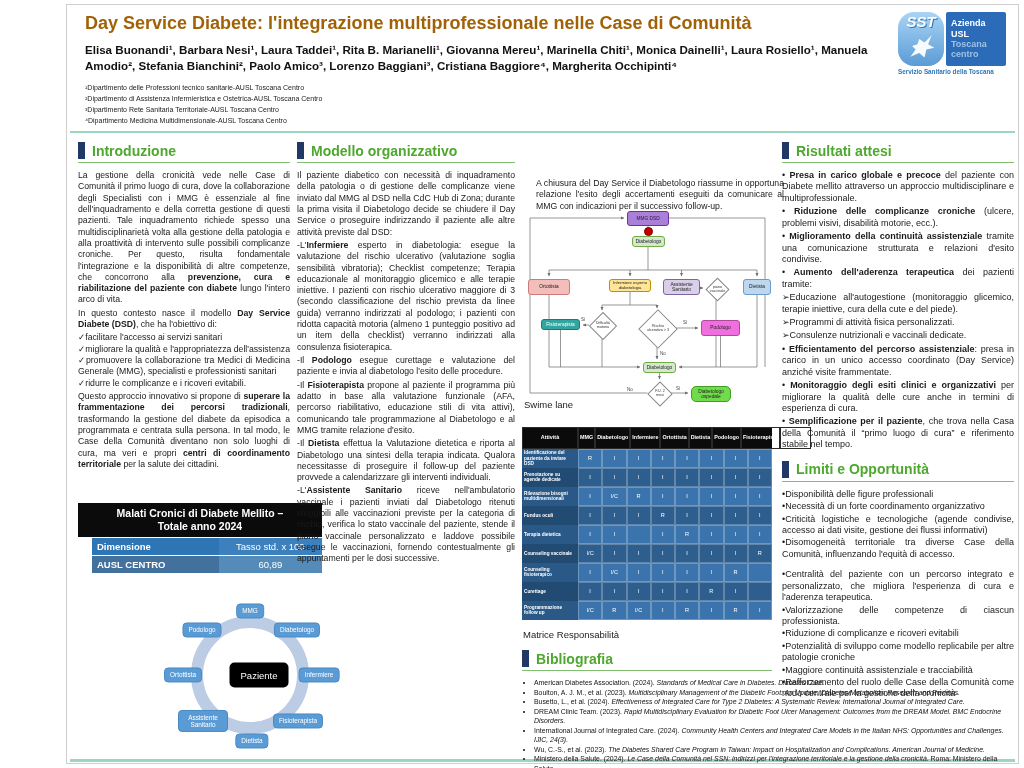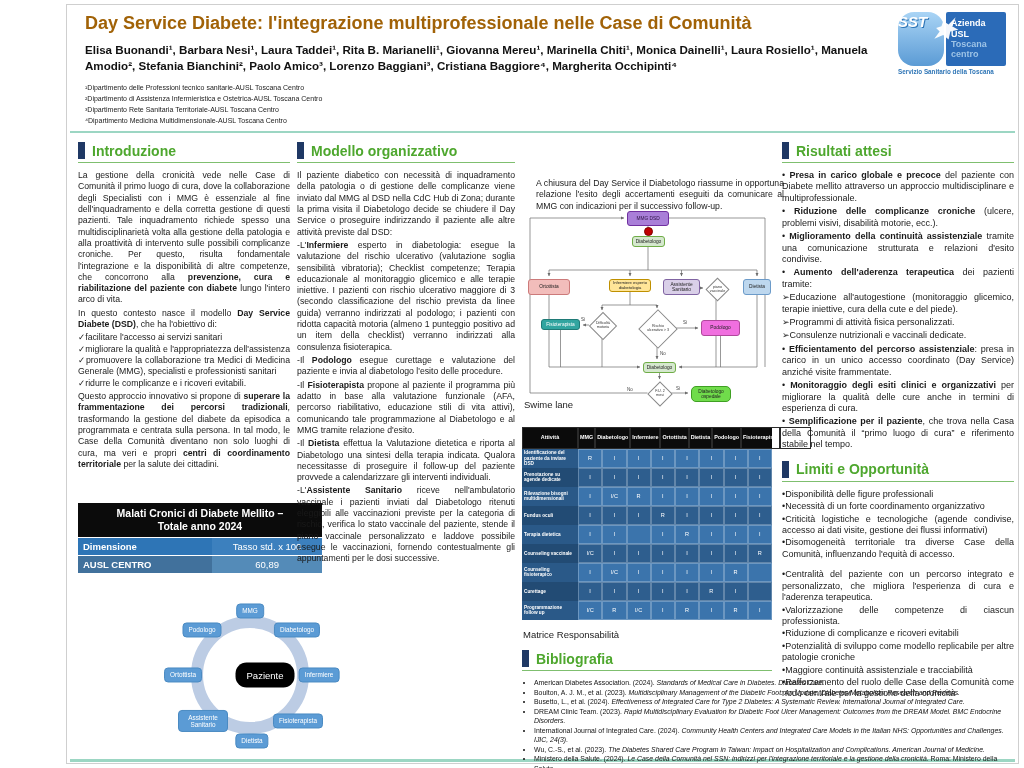--- a/index.html
+++ b/index.html
@@ -10,21 +10,21 @@
   .rule.top{top:131px;height:2px;}
   .rule.bottom{top:759px;height:3px;}
 
   
   .title{position:absolute;left:85px;top:13px;width:810px;font-size:18px;font-weight:bold;color:#a16207;}
   .authors{position:absolute;left:85px;top:42px;width:812px;font-size:11.6px;font-weight:bold;color:#111;line-height:1.35;}
   .affils{position:absolute;left:85px;top:83px;font-size:7px;line-height:1.55;color:#222;}
   .logo{position:absolute;left:898px;top:12px;width:114px;}
   .logo-row{display:flex;}
   .logo-sst{width:46px;height:54px;background:linear-gradient(#a9d4f5,#5b9bd5);border-radius:16px;
-            position:relative;display:flex;flex-direction:row;}
+            position:relative;display:flex;flex-direction:column;align-items:center;}
   .logo-sst .sst{font-size:15px;font-weight:bold;font-style:italic;color:#fff;text-shadow:1px 1px 0 #2e75b6;margin-top:1px;}
   .logo-org{width:60px;height:54px;background:#2b6bb8;margin-left:2px;border-radius:2px;
             display:flex;flex-direction:column;justify-content:center;padding-left:5px;box-sizing:border-box;}
   .logo-org .w{color:#fff;font-weight:bold;font-size:9px;line-height:1.15;}
   .logo-org .b{color:#9dc3e6;font-weight:bold;font-size:9px;line-height:1.15;}
   .logo-cap{margin-top:2px;font-size:6.3px;font-weight:bold;color:#2e75b6;white-space:nowrap;}
 
   
   .sec-head{display:flex;align-items:center;border-bottom:1.5px solid #7fbf6f;padding-bottom:3px;margin-bottom:7px;}
   .sec-bar{width:7px;height:17px;background:#1f3864;margin-right:7px;flex:none;}
@@ -38,21 +38,21 @@
   .body-text{font-size:8.7px;line-height:1.3;text-align:justify;margin:0 0 2px 0;}
   .check-item{font-size:8.7px;line-height:1.3;text-align:justify;}
   .r-item{font-size:9px;line-height:1.27;text-align:justify;margin-bottom:2px;}
   .l-item{font-size:9px;line-height:1.27;text-align:justify;margin-bottom:1px;}
   .group-gap{height:8px;}
 
   
   .stats{position:absolute;left:78px;top:503px;width:244px;font-size:9.5px;color:#fff;}
   .stats .thead{background:#0b0b0b;text-align:center;font-weight:bold;font-size:10.5px;padding:4px 2px;line-height:1.25;}
   .srow{display:flex;margin-top:1px;}
-  .srow .dim{width:55%;padding:3px 0 3px 5px;font-weight:bold;box-sizing:border-box;}
+  .srow .dim{width:55%;padding:3px 0 3px 5px;font-weight:bold;box-sizing:border-box;margin-left:14px;}
   .srow .val{width:45%;text-align:center;padding:3px 0;}
   .r1 .dim{background:#2e75b6;} .r1 .val{background:#3c80be;}
   .r2 .dim{background:#5b9bd5;} .r2 .val{background:#7fabdc;}
   .r3 .dim{background:#41719c;} .r3 .val{background:#548bb8;}
 
   
   .circle-diagram{position:absolute;left:145px;top:591px;width:215px;height:172px;}
   .ring{position:absolute;left:46px;top:25px;width:94px;height:94px;border:12px solid #bccce4;border-radius:50%;}
   .role{position:absolute;transform:translate(-50%,-50%);background:#5b9bd5;border:1px solid #4a8ac2;color:#fff;
         font-size:6.4px;border-radius:4px;padding:3px 5px;text-align:center;line-height:1.1;white-space:nowrap;}
@@ -178,21 +178,21 @@
   <div class="circle-diagram">
     <div class="ring"></div>
     <div class="role" style="left:105px;top:20px;">MMG</div>
     <div class="role" style="left:152px;top:39px;">Diabetologo</div>
     <div class="role" style="left:174px;top:84px;">Infermiere</div>
     <div class="role" style="left:153px;top:130px;">Fisioterapista</div>
     <div class="role" style="left:107px;top:150px;">Dietista</div>
     <div class="role two" style="left:58px;top:130px;">Assistente Sanitario</div>
     <div class="role" style="left:38px;top:84px;">Ortottista</div>
     <div class="role" style="left:57px;top:39px;">Podologo</div>
-    <div class="center-box" style="left:120px;top:84px;border-radius:11px;">Paziente</div>
+    <div class="center-box" style="left:114px;top:84px;">Paziente</div>
   </div>
 
   <div class="col" id="col2">
     <div class="sec-head">
       <span class="sec-bar"></span>
       <span class="sec-title">Modello organizzativo</span>
     </div>
     <div>
 
     <p class="body-text">Il paziente diabetico con necessità di inquadramento della patologia o di gestione delle complicanze viene inviato dal MMG al DSD nella CdC Hub di Zona; durante la prima visita il Diabetologo decide se chiudere il Day Service o proseguire indirizzando il paziente alle altre attività previste dal DSD:</p>

